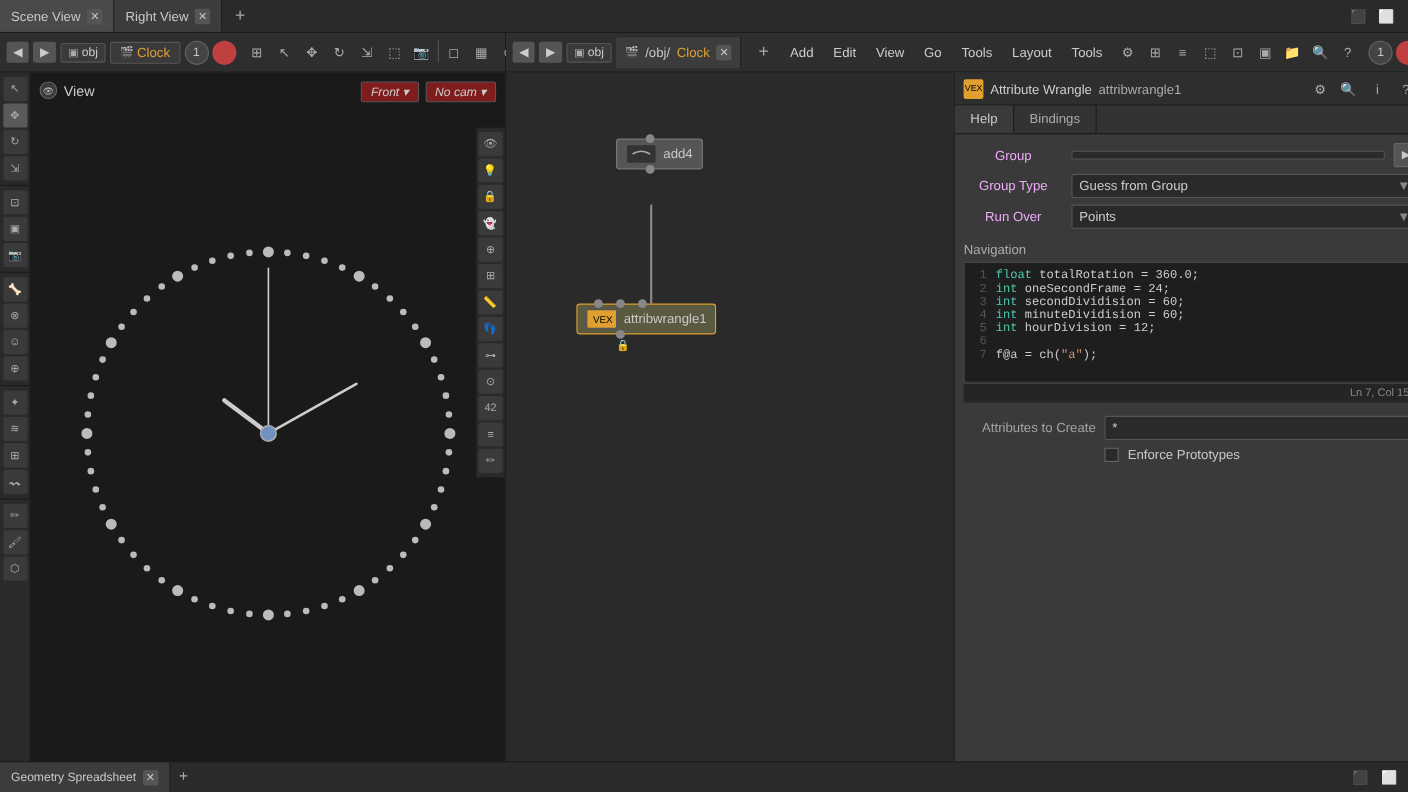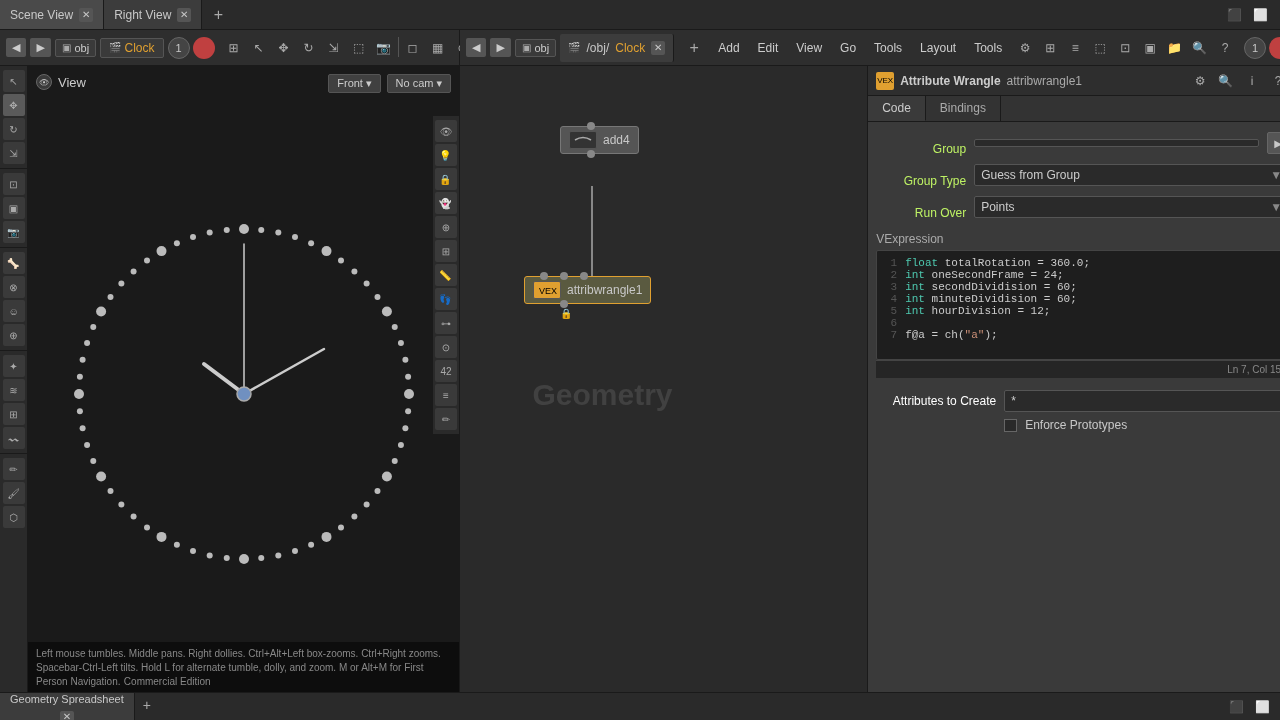--- a/index.html
+++ b/index.html
@@ -25,21 +25,21 @@
     .hpath { display: flex; align-items: center; gap: 3px; background: #3a3a3a; border: 1px solid #555; border-radius: 2px; padding: 2px 8px; font-size: 12px; color: #e0a030; flex: 1; }
     .frame-badge { background: #444; border: 1px solid #666; border-radius: 50%; width: 22px; height: 22px; display: flex; align-items: center; justify-content: center; font-size: 11px; }
     .record-btn { width: 22px; height: 22px; background: #c04040; border-radius: 50%; border: none; cursor: pointer; }
 
     
     .scene-view { flex: 1; background: #1a1a1a; position: relative; overflow: hidden; }
     .view-label { position: absolute; top: 8px; left: 8px; display: flex; align-items: center; gap: 6px; }
     .view-icon { width: 16px; height: 16px; border: 1px solid #666; border-radius: 50%; background: #3a3a3a; display: flex; align-items: center; justify-content: center; font-size: 8px; }
     .view-text { font-size: 13px; color: #ccc; }
     .view-controls { position: absolute; top: 8px; right: 8px; display: flex; gap: 6px; }
-    .view-dropdown { background: #404040; border: 1px solid #555; border-radius: 2px; padding: 2px 8px; font-size: 11px; color: #ccc; cursor: pointer; }
+    .view-dropdown { background: #7f1d1d; border: 1px solid #555; border-radius: 2px; padding: 2px 8px; font-size: 11px; color: #ccc; cursor: pointer; font-style: italic; }
     .clock-svg { position: absolute; top: 50%; left: 50%; transform: translate(-50%, -50%); }
     .sidebar-icon { width: 22px; height: 22px; background: #3a3a3a; border-radius: 2px; display: flex; align-items: center; justify-content: center; font-size: 10px; color: #aaa; cursor: pointer; }
     .sidebar-icon.active { background: #5a5a5a; }
 
     
     .right-panel { flex: 1; display: flex; flex-direction: column; }
 
     
     .right-header { display: flex; align-items: center; background: #2e2e2e; height: 36px; padding: 0 6px; gap: 4px; border-bottom: 1px solid #1a1a1a; }
     .menu-items { display: flex; align-items: center; gap: 2px; }
@@ -56,52 +56,52 @@
     .network-node { position: absolute; cursor: pointer; }
     .node-box { background: #555; border: 1px solid #777; border-radius: 3px; padding: 4px 8px; display: flex; align-items: center; gap: 6px; white-space: nowrap; }
     .node-box.selected { border-color: #e0a030; }
     .node-icon { width: 28px; height: 18px; background: #333; border: 1px solid #555; border-radius: 2px; display: flex; align-items: center; justify-content: center; }
     .node-dot { position: absolute; width: 8px; height: 8px; background: #888; border-radius: 50%; }
 
     
     .attrib-panel { width: 430px; background: #3a3a3a; border-left: 1px solid #1a1a1a; display: flex; flex-direction: column; }
     .attrib-header { display: flex; align-items: center; background: #2e2e2e; height: 30px; padding: 0 8px; border-bottom: 1px solid #1a1a1a; gap: 6px; }
     .attrib-icon { width: 18px; height: 18px; background: #e0a030; border-radius: 2px; display: flex; align-items: center; justify-content: center; font-size: 8px; color: #000; }
-    .attrib-title { font-size: 12px; color: #ccc; font-weight: bold; }
+    .attrib-title { font-size: 12px; color: #ccc; font-weight: normal; }
     .attrib-name { font-size: 12px; color: #aaa; }
     .attrib-header-icons { display: flex; gap: 4px; margin-left: auto; }
     .attrib-tabs { display: flex; background: #333; border-bottom: 1px solid #1a1a1a; }
     .attrib-tab { padding: 5px 14px; font-size: 12px; color: #aaa; cursor: pointer; border-right: 1px solid #1a1a1a; }
     .attrib-tab.active { background: #3a3a3a; color: #ccc; border-bottom: 1px solid #3a3a3a; }
     .attrib-fields { padding: 8px; display: flex; flex-direction: column; gap: 6px; }
     .field-row { display: flex; align-items: center; gap: 8px; }
-    .field-label { width: 90px; text-align: right; color: #bef264; font-size: 12px; margin-top: 12px; }
+    .field-label { width: 90px; text-align: center; color: #f0abfc; font-size: 12px; }
     .field-input { flex: 1; background: #2a2a2a; border: 1px solid #555; border-radius: 2px; padding: 3px 6px; color: #ccc; font-size: 12px; }
     .field-dropdown { flex: 1; background: #2a2a2a; border: 1px solid #555; border-radius: 2px; padding: 3px 6px; color: #ccc; font-size: 12px; display: flex; align-items: center; justify-content: space-between; }
     .dropdown-arrow { color: #888; }
     .vex-section { padding: 4px 8px; }
     .vex-label { color: #aaa; font-size: 12px; margin-bottom: 4px; display: flex; align-items: center; justify-content: space-between; }
     .vex-expand { color: #888; font-size: 10px; cursor: pointer; }
     .vex-editor { background: #1e1e1e; border: 1px solid #444; border-radius: 2px; padding: 6px; font-family: 'Courier New', monospace; font-size: 11px; min-height: 110px; }
     .vex-line { display: flex; gap: 8px; }
     .vex-linenum { color: #555; min-width: 14px; text-align: right; }
     .vex-code { color: #ccc; }
     .vex-type { color: #4ec9b0; font-family: Liberation Mono, monospace; }
     .vex-string { color: #ce9178; }
     .vex-status { background: #252525; border-top: 1px solid #444; padding: 3px 8px; font-size: 10px; color: #888; display: flex; justify-content: flex-end; }
     .attrib-bottom { padding: 8px; display: flex; flex-direction: column; gap: 6px; }
     .bottom-field-row { display: flex; align-items: center; gap: 8px; }
-    .bottom-label { width: 120px; text-align: right; color: #ffffff; font-size: 12px; }
+    .bottom-label { width: 120px; text-align: right; color: #a3a3a3; font-size: 12px; }
     .star-input { flex: 1; background: #2a2a2a; border: 1px solid #555; border-radius: 2px; padding: 3px 6px; color: #ccc; font-size: 12px; }
     .checkbox-row { display: flex; align-items: center; gap: 8px; margin-left: 128px; }
     .chk { width: 13px; height: 13px; border: 1px solid #666; background: #2a2a2a; }
 
     
     .bottom-bar { display: flex; height: 28px; background: #2a2a2a; border-top: 1px solid #1a1a1a; }
-    .bottom-tab { display: flex; align-items: center; padding: 0 10px; background: #3c3c3c; border-right: 1px solid #1a1a1a; font-size: 11px; gap: 6px; cursor: pointer; flex-direction: column; }
+    .bottom-tab { display: flex; align-items: center; padding: 0 10px; background: #3c3c3c; border-right: 1px solid #1a1a1a; font-size: 11px; gap: 6px; cursor: pointer; }
     .bottom-tab-add { width: 24px; height: 24px; display: flex; align-items: center; justify-content: center; background: none; border: none; color: #aaa; font-size: 14px; cursor: pointer; }
     .bottom-right { display: flex; align-items: center; margin-left: auto; gap: 4px; padding-right: 6px; }
 
     
     .tool-sidebar { width: 28px; background: #2a2a2a; display: flex; flex-direction: column; align-items: center; padding: 4px 0; gap: 2px; border-right: 1px solid #1a1a1a; }
 
     .divider-h { height: 1px; background: #1a1a1a; margin: 2px 0; width: 100%; }
   </style>
 </head>
 <body>
@@ -286,24 +286,20 @@
           <line x1="190" y1="230" x2="150" y2="200" stroke="#ccc" stroke-width="4" stroke-linecap="round"></line>
 
           <line x1="190" y1="230" x2="270" y2="185" stroke="#ccc" stroke-width="2.5" stroke-linecap="round"></line>
 
           <line x1="190" y1="230" x2="190" y2="80" stroke="#ccc" stroke-width="1.5" stroke-linecap="round"></line>
 
           <circle cx="190" cy="230" r="7" fill="#7090c0" stroke="#aaa" stroke-width="1.5"></circle>
 
         </svg>
 
-        <div style="position:absolute;bottom:0;left:0;right:0;background:rgba(0,0,0,0.5);padding:4px 8px;">
-          <span style="font-size:10px;color:#888;">Left mouse tumbles. Middle pans. Right dollies. Ctrl+Alt+Left box-zooms. Ctrl+Right zooms. Spacebar-Ctrl-Left tilts. Hold L for alternate tumble, dolly, and zoom. M or Alt+M for First Person Navigation.</span>
-          <span style="font-size:10px;color:#888;">Commercial Edition</span>
-        </div>
       </div>
     </div>
   </div>
 
   <div class="right-panel">
 
     <div class="right-header">
       <button class="nav-btn">◀</button>
       <button class="nav-btn">▶</button>
       <div class="obj-badge">
@@ -345,21 +341,20 @@
         <button class="record-btn"></button>
       </div>
     </div>
 
     <div class="right-content">
 
       <div class="network-view">
 
         <div class="watermark">
           <br>
-          <span style="font-size:30px;">Geometry</span>
         </div>
 
         <div class="network-node" style="left:100px;top:60px;">
 
           <div class="node-dot" style="left:27px;top:-4px;"></div>
           <div class="node-box">
             <div class="node-icon">
               <svg width="20" height="14">
                   <path d="M2,7 Q10,2 18,7" stroke="#aaa" fill="none" stroke-width="1.5"></path>
                 </svg>
@@ -400,21 +395,21 @@
           <span class="attrib-name">attribwrangle1</span>
           <div class="attrib-header-icons">
             <div class="icon-btn">⚙</div>
             <div class="icon-btn">🔍</div>
             <div class="icon-btn">ℹ</div>
             <div class="icon-btn">?</div>
           </div>
         </div>
 
         <div class="attrib-tabs">
-          <div class="attrib-tab active">Code</div>
+          <div class="attrib-tab active">Help</div>
           <div class="attrib-tab">Bindings</div>
         </div>
 
         <div class="attrib-fields">
           <div class="field-row">
             <span class="field-label">Group</span>
             <div class="field-input" style="flex:1;"></div>
             <div style="width:22px;height:22px;background:#555;border:1px solid #666;border-radius:2px;display:flex;align-items:center;justify-content:center;cursor:pointer;font-size:10px;">▶</div>
           </div>
           <div class="field-row">
@@ -428,21 +423,21 @@
             <span class="field-label">Run Over</span>
             <div class="field-dropdown">
               <span>Points</span>
               <span class="dropdown-arrow">▼</span>
             </div>
           </div>
         </div>
 
         <div class="vex-section">
           <div class="vex-label">
-            <span>VExpression</span>
+            <span>Navigation</span>
             <span class="vex-expand">⤢</span>
           </div>
           <div class="vex-editor">
             <div class="vex-line">
               <span class="vex-linenum">1</span>
               <span class="vex-code"><span class="vex-type">float</span> totalRotation = 360.0;</span>
             </div>
             <div class="vex-line">
               <span class="vex-linenum">2</span>
               <span class="vex-code"><span class="vex-type">int</span> oneSecondFrame = 24;</span>

